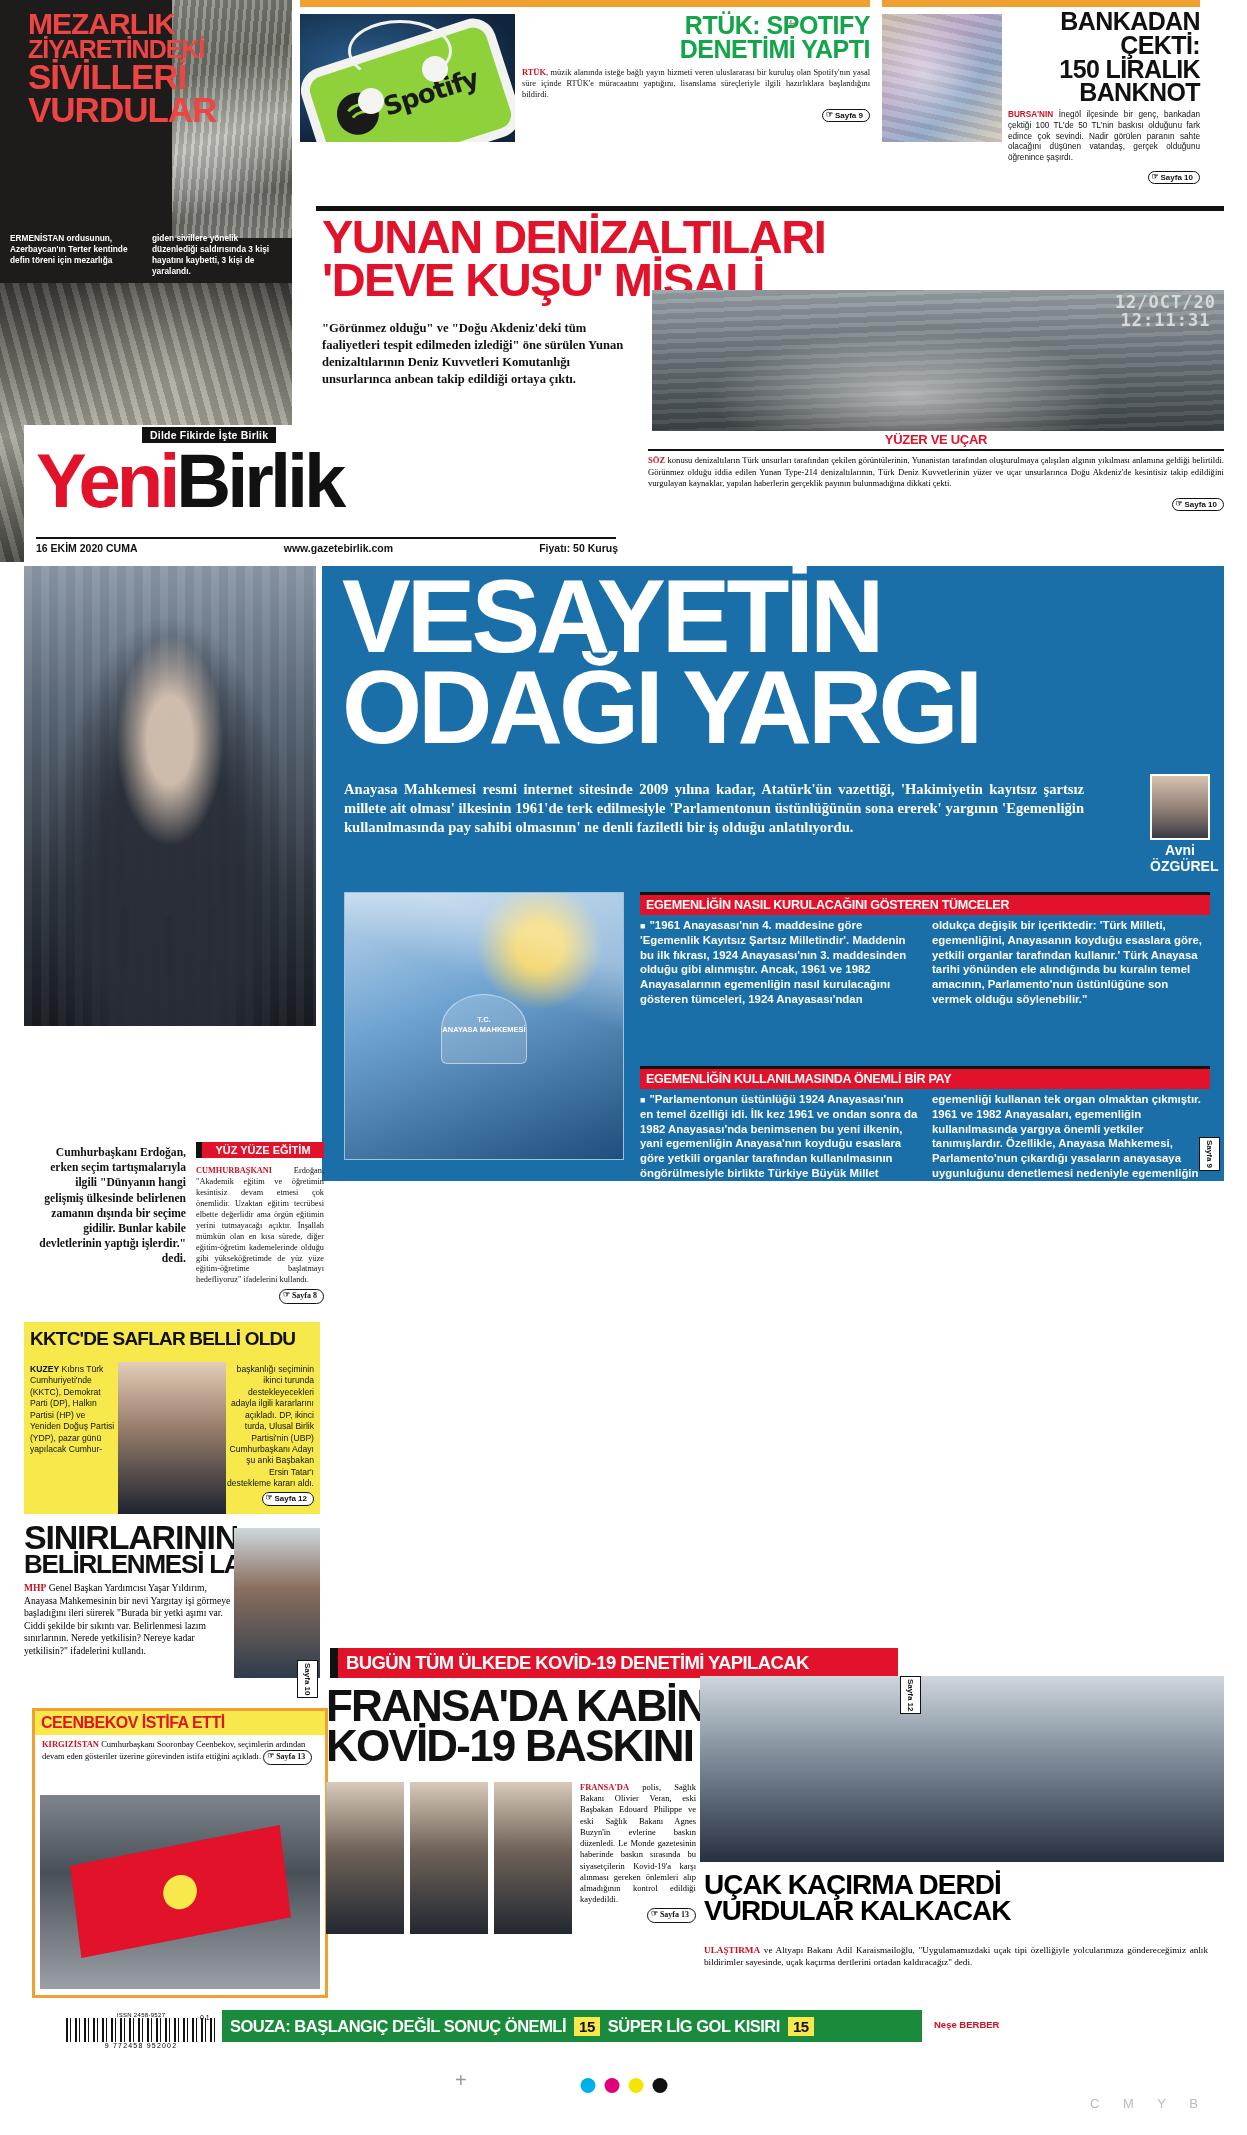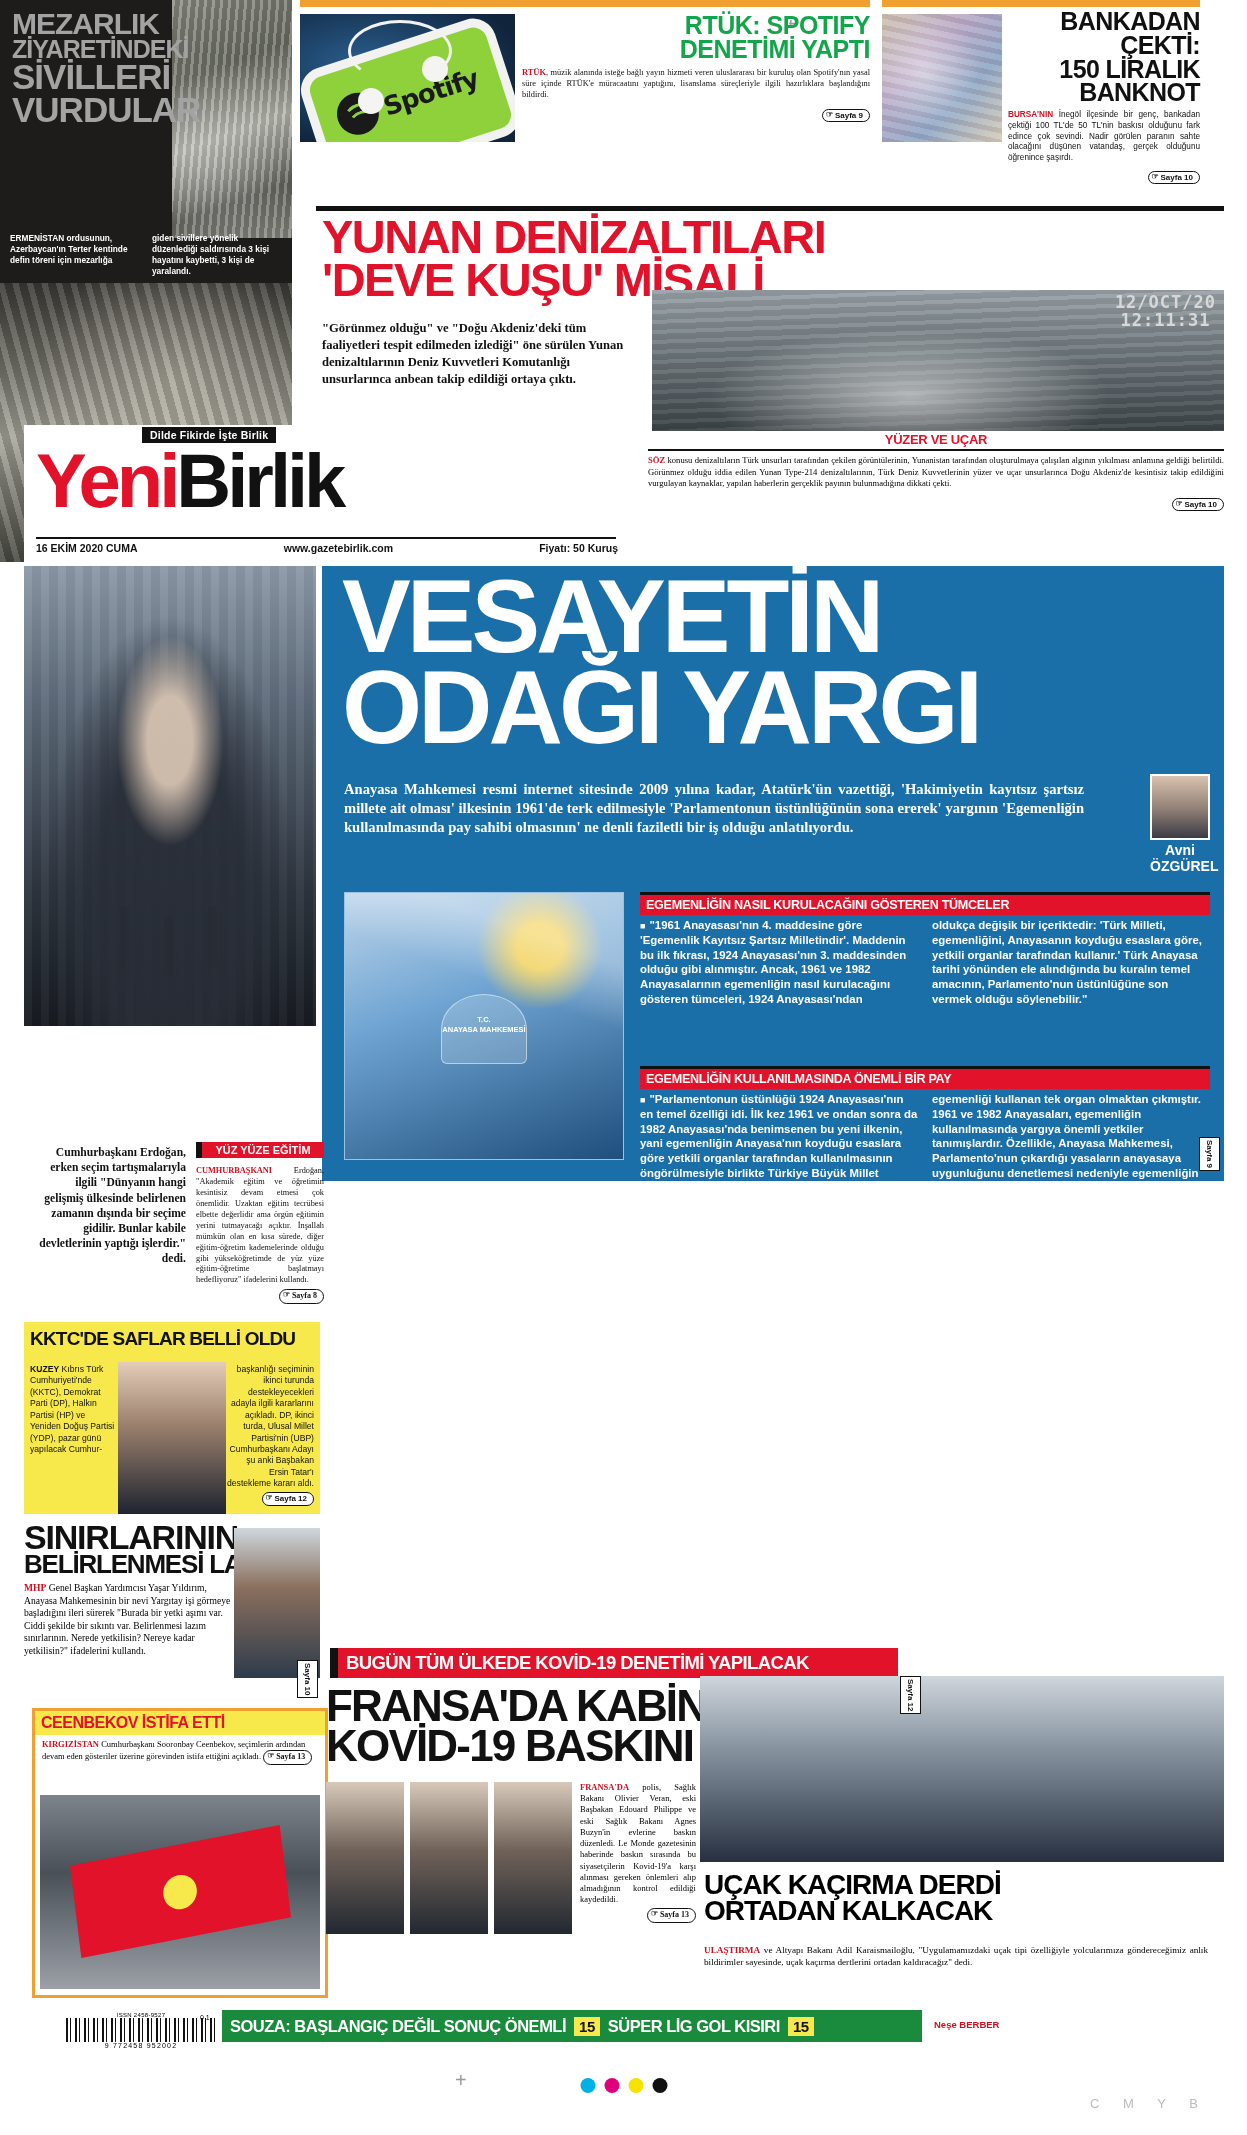--- a/index.html
+++ b/index.html
@@ -25,22 +25,22 @@
       linear-gradient(160deg,#8d8f86 0%,#6d7065 30%,#b9bab0 55%,#55564e 80%,#8a8b82 100%);
     opacity:.95;
   }
   .mez-photo:after{
     content:""; position:absolute; inset:0;
     background:
       repeating-linear-gradient(95deg, rgba(255,255,255,.22) 0 3px, rgba(0,0,0,.12) 3px 8px),
       radial-gradient(circle at 30% 70%, rgba(255,255,255,.35), transparent 60%);
   }
   .mez-head {
-    position:relative; z-index:2; padding:10px 8px 0 12px;
-    font-weight:900; color:#a3a3a3; letter-spacing:-1px; line-height:.93;
+    position:relative; z-index:2; padding:10px 8px 0 28px;
+    font-weight:900; color:#ef4444; letter-spacing:-1px; line-height:.93;
   }
   .mez-head .l1{font-size:30px;}
   .mez-head .l2{font-size:25px;}
   .mez-head .l3{font-size:35px;}
   .mez-head .l4{font-size:35px;}
   .mez-body{
     position:absolute; left:10px; bottom:6px; right:8px; z-index:3;
     display:flex; gap:10px; font-size:8.3px; font-weight:700; line-height:1.32; color:#fff;
   }
   .mez-body div{flex:1;}
@@ -509,21 +509,21 @@
   <div class="yuzyuze">YÜZ YÜZE EĞİTİM</div>
   <div class="yuzyuze-body">
     <b>CUMHURBAŞKANI</b><span> Erdoğan, "Akademik eğitim ve öğretimin kesintisiz devam etmesi çok önemlidir. Uzaktan eğitim tecrübesi elbette değerlidir ama örgün eğitimin yerini tutmayacağı açıktır. İnşallah mümkün olan en kısa sürede, diğer eğitim-öğretim kademelerinde olduğu gibi yükseköğretimde de yüz yüze eğitim-öğretime başlatmayı hedefliyoruz" ifadelerini kullandı.</span>
     <div style="text-align:right;margin-top:3px;"><span class="pagetag">Sayfa 8</span></div>
   </div>
 
   <div class="kktc">
     <h3>KKTC'DE SAFLAR BELLİ OLDU</h3>
     <div class="ph"></div>
     <div class="cl left"><b>KUZEY</b><span> Kıbrıs Türk Cumhuriyeti'nde (KKTC), Demokrat Parti (DP), Halkın Partisi (HP) ve Yeniden Doğuş Partisi (YDP), pazar günü yapılacak Cumhur-</span></div>
-    <div class="cl right"><span>başkanlığı seçiminin ikinci turunda destekleyecekleri adayla ilgili kararlarını açıkladı. DP, ikinci turda, Ulusal Millet Partisi'nin (UBP) Cumhurbaşkanı Adayı şu anki Başbakan Ersin Tatar'ı destekleme kararı aldı.</span>
+    <div class="cl right"><span>başkanlığı seçiminin ikinci turunda destekleyecekleri adayla ilgili kararlarını açıkladı. DP, ikinci turda, Ulusal Birlik Partisi'nin (UBP) Cumhurbaşkanı Adayı şu anki Başbakan Ersin Tatar'ı destekleme kararı aldı.</span>
       <div style="margin-top:2px;"><span class="pagetag">Sayfa 12</span></div>
     </div>
   </div>
 
   <div class="sinir">
     <div class="ph"></div>
     <h3>
       <div class="a">SINIRLARININ</div>
       <div class="b">BELİRLENMESİ LAZIM</div>
     </h3>
@@ -554,21 +554,21 @@
     <div class="p"></div>
   </div>
   <div class="fransa-lead"><b>FRANSA'DA</b><span> polis, Sağlık Bakanı Olivier Veran, eski Başbakan Edouard Philippe ve eski Sağlık Bakanı Agnes Buzyn'in evlerine baskın düzenledi. Le Monde gazetesinin haberinde baskın sırasında bu siyasetçilerin Kovid-19'a karşı alınması gereken önlemleri alıp almadığının kontrol edildiği kaydedildi.</span>
     <div style="text-align:right;margin-top:3px;"><span class="pagetag">Sayfa 13</span></div>
   </div>
 
   <div class="ucak">
     <div class="ph"></div>
     <h3>
       <span>UÇAK KAÇIRMA DERDİ</span><br>
-      <span>ORTADAN KALKACAK</span>
+      <span>VURDULAR KALKACAK</span>
     </h3>
     <p><b>ULAŞTIRMA</b><span> ve Altyapı Bakanı Adil Karaismailoğlu, "Uygulamamızdaki uçak tipi özelliğiyle yolcularımıza göndereceğimiz anlık bildirimler sayesinde, uçak kaçırma dertlerini ortadan kaldıracağız" dedi.</span></p>
   </div>
   <span class="sidetag sayfa12">Sayfa 12</span>
 
   <div class="footer">
     <div class="barcode">
       <div class="issn">ISSN 2458-9527</div>
       <div class="bars"></div>
       <div class="bc-num">9 772458 952002</div>

